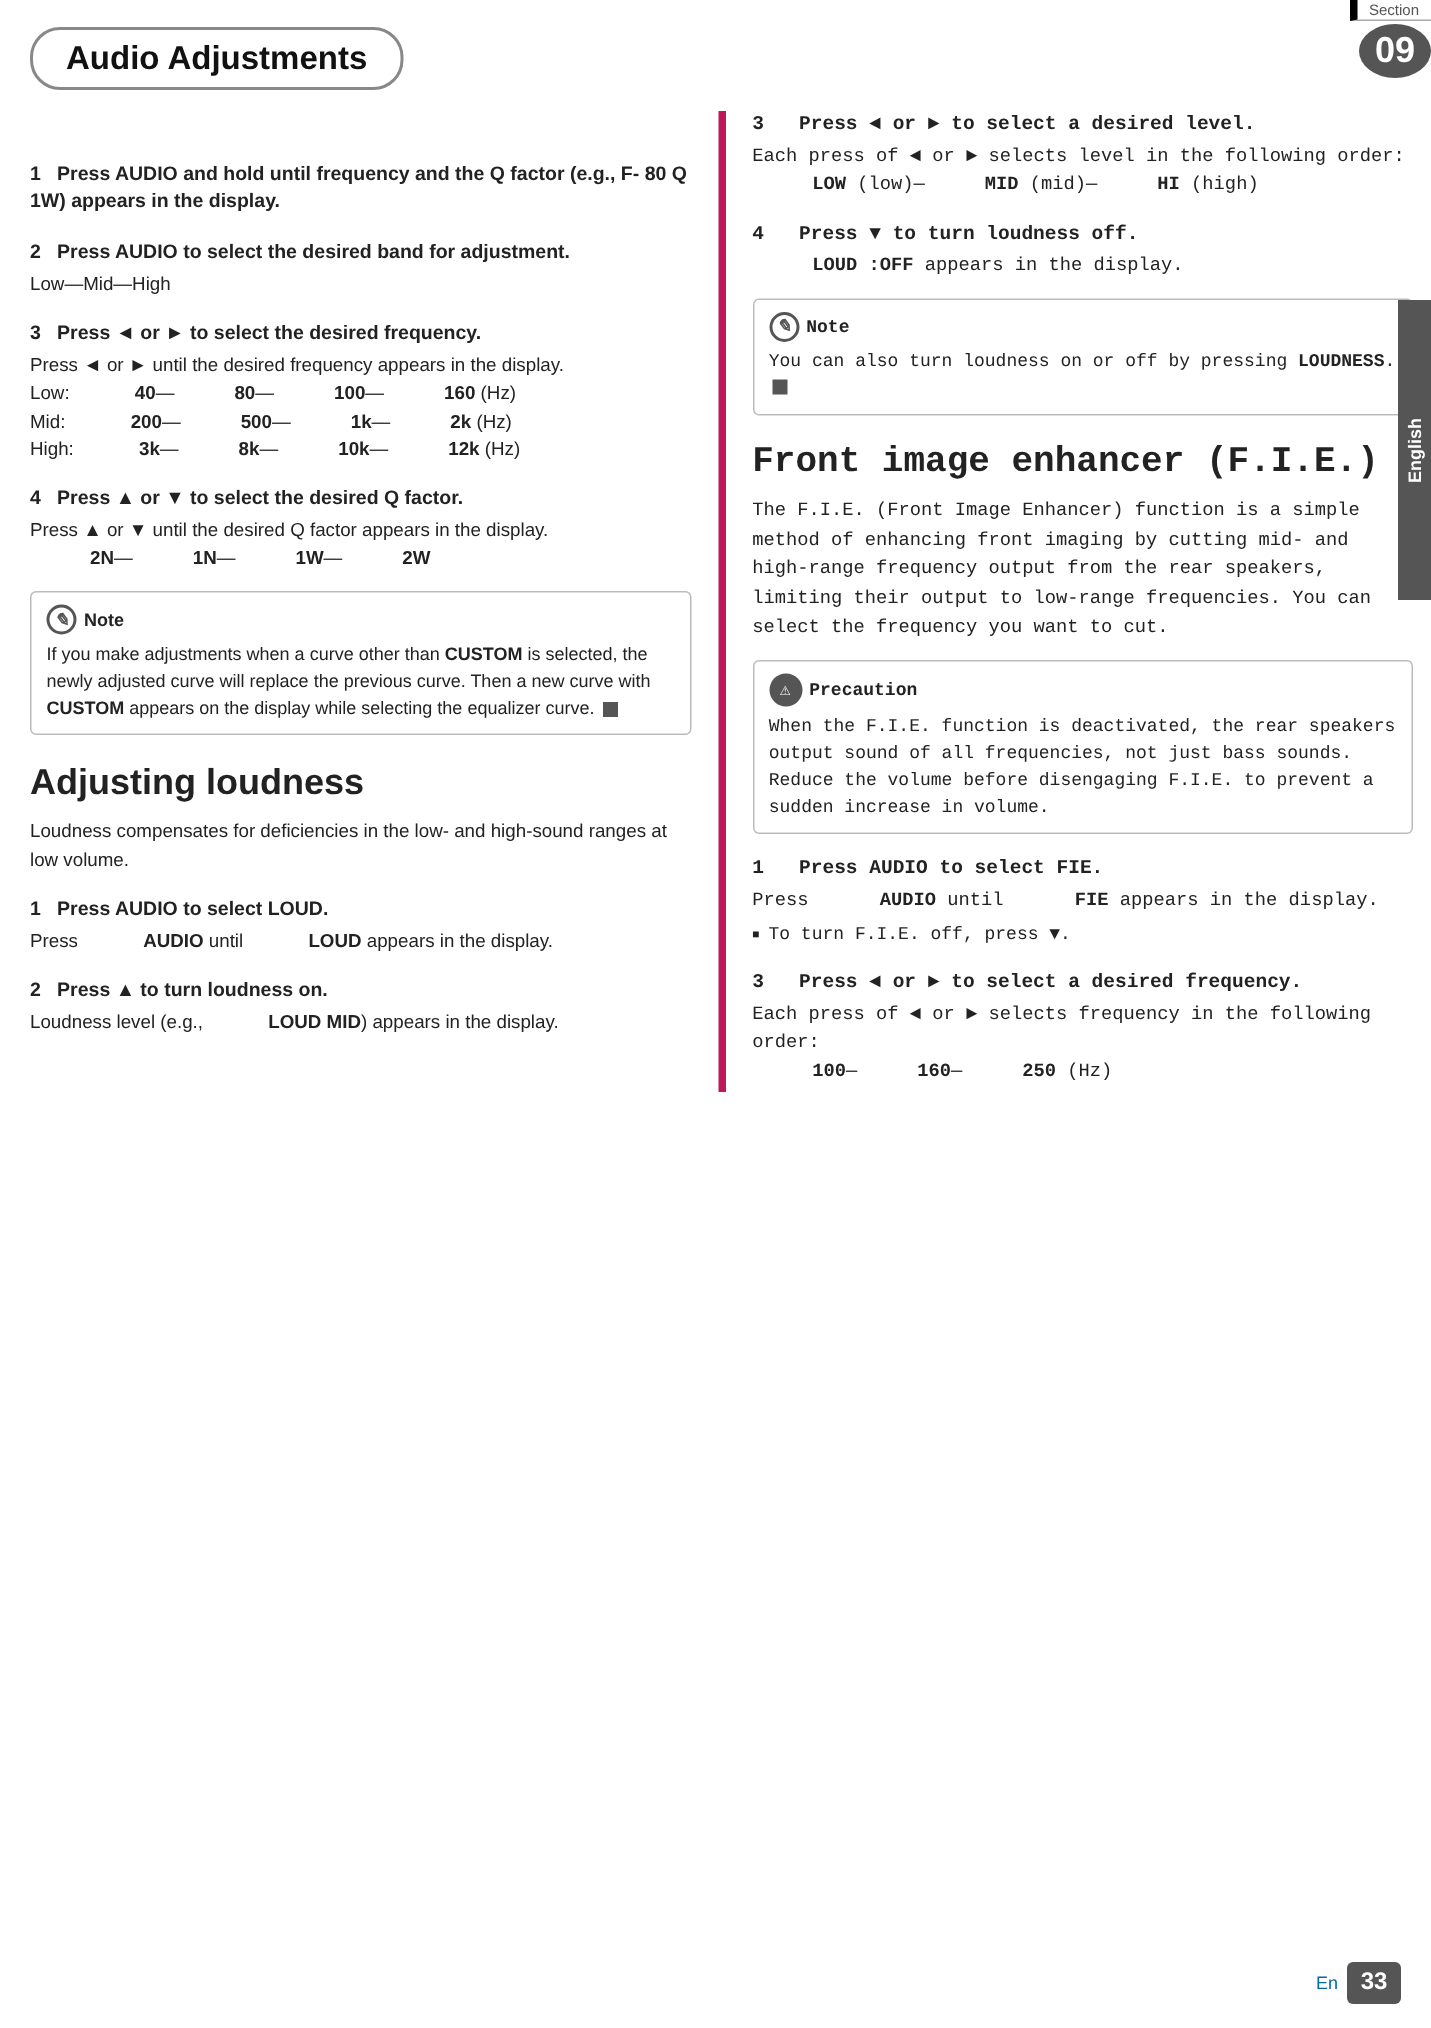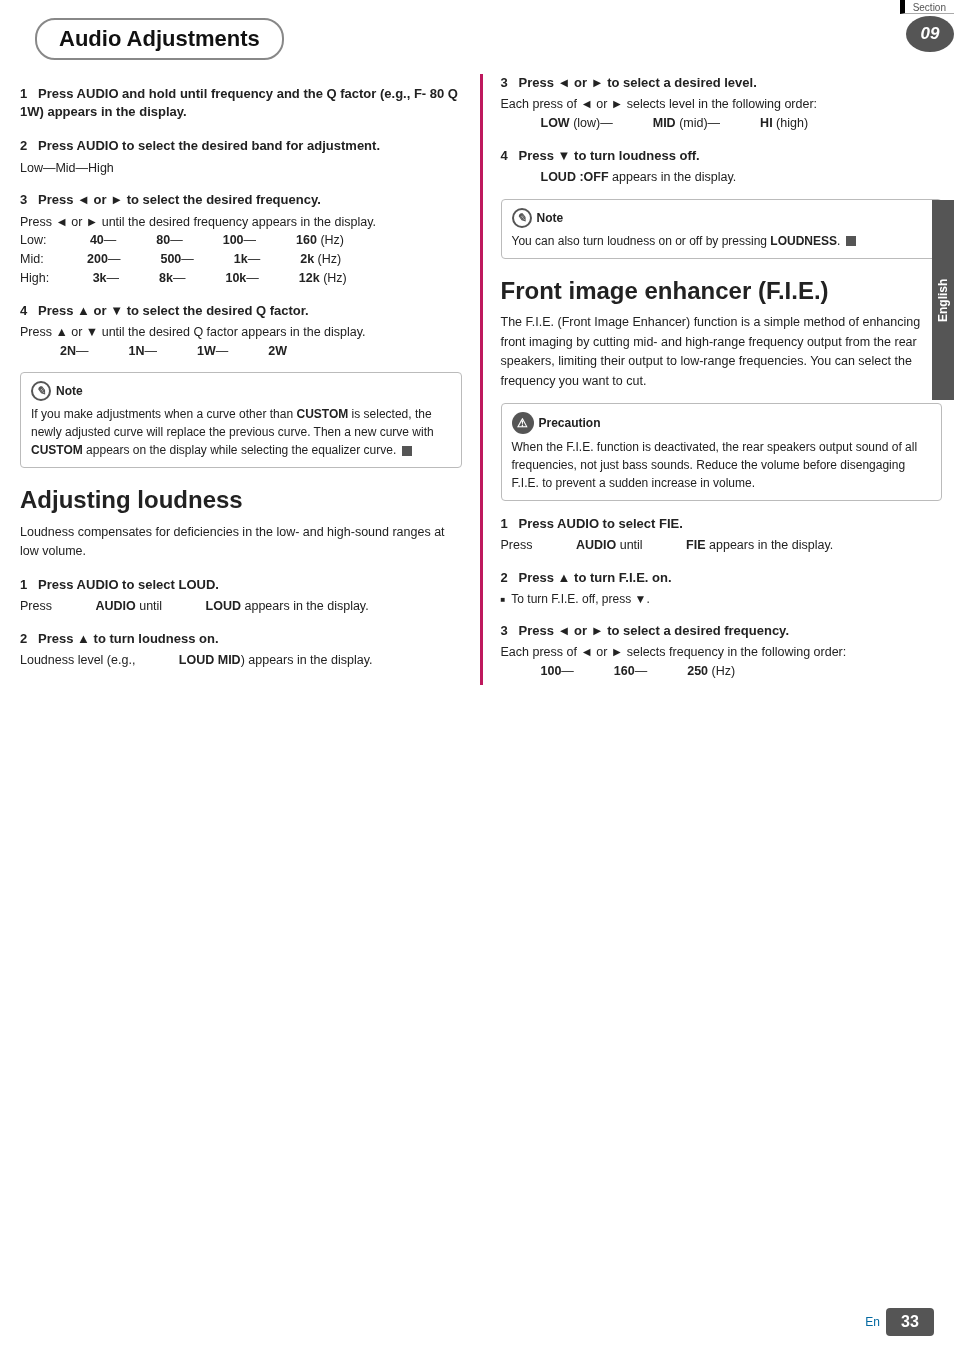--- a/index.html
+++ b/index.html
@@ -18,38 +18,36 @@
       color: #555;
       background: #fff;
       padding: 2px 8px 0 8px;
       border-left: 5px solid #000000;
       border-bottom: 1px solid #aaa;
     }
 
     .section-number {
       background: #555;
       color: #fff;
-      font-size: 17px;
+      font-size: 24px;
       font-weight: bold;
       width: 48px;
       height: 36px;
       display: flex;
       align-items: center;
       justify-content: center;
       border-radius: 50%;
       margin-top: 2px;
-      font-style: italic;
     }
 
     
     .title-area {
       padding: 14px 80px 0 20px;
       display: flex;
       align-items: flex-start;
-      margin-left: 15px;
     }
 
     .page-title-box {
       border: 2px solid #888;
       border-radius: 20px;
       padding: 6px 22px;
       display: inline-block;
     }
 
     .page-title-text {
@@ -86,21 +84,22 @@
 
     .left-col {
       flex: 1;
       padding-right: 18px;
       padding-left: 8px;
     }
 
     .right-col {
       flex: 1;
       padding-left: 18px;
-      border-left: 3px solid #be185d;
+      border-left: 5px solid #be185d;
+      font-family: Liberation Mono, monospace;
     }
 
     
     .step-heading {
       font-size: 13px;
       font-weight: bold;
       margin-bottom: 3px;
       margin-top: 14px;
       line-height: 1.4;
     }
@@ -207,21 +206,21 @@
     .footer-en {
       font-size: 12px;
       color: #0369a1;
     }
 
     .footer-page {
       background: #555;
       color: #fff;
       font-size: 16px;
       font-weight: bold;
-      width: 48px;
+      width: 36px;
       height: 28px;
       display: flex;
       align-items: center;
       justify-content: center;
       border-radius: 4px;
     }
 
     
     .end-square {
       display: inline-block;
@@ -363,23 +362,20 @@
       </div>
     </div>
 
     <div class="step-heading">
       <b>1&nbsp;&nbsp;&nbsp;Press AUDIO to select FIE.</b>
     </div>
     <div class="step-body">
       Press <b>AUDIO</b> until <b>FIE</b> appears in the display.
     </div>
 
-    <div class="step-heading">
-      <b>2&nbsp;&nbsp;&nbsp;Press ▲ to turn F.I.E. on.</b>
-    </div>
     <div class="step-body">
       <div class="bullet-item">
         To turn F.I.E. off, press ▼.
       </div>
     </div>
 
     <div class="step-heading">
       <b>3&nbsp;&nbsp;&nbsp;Press ◄ or ► to select a desired frequency.</b>
     </div>
     <div class="step-body">

